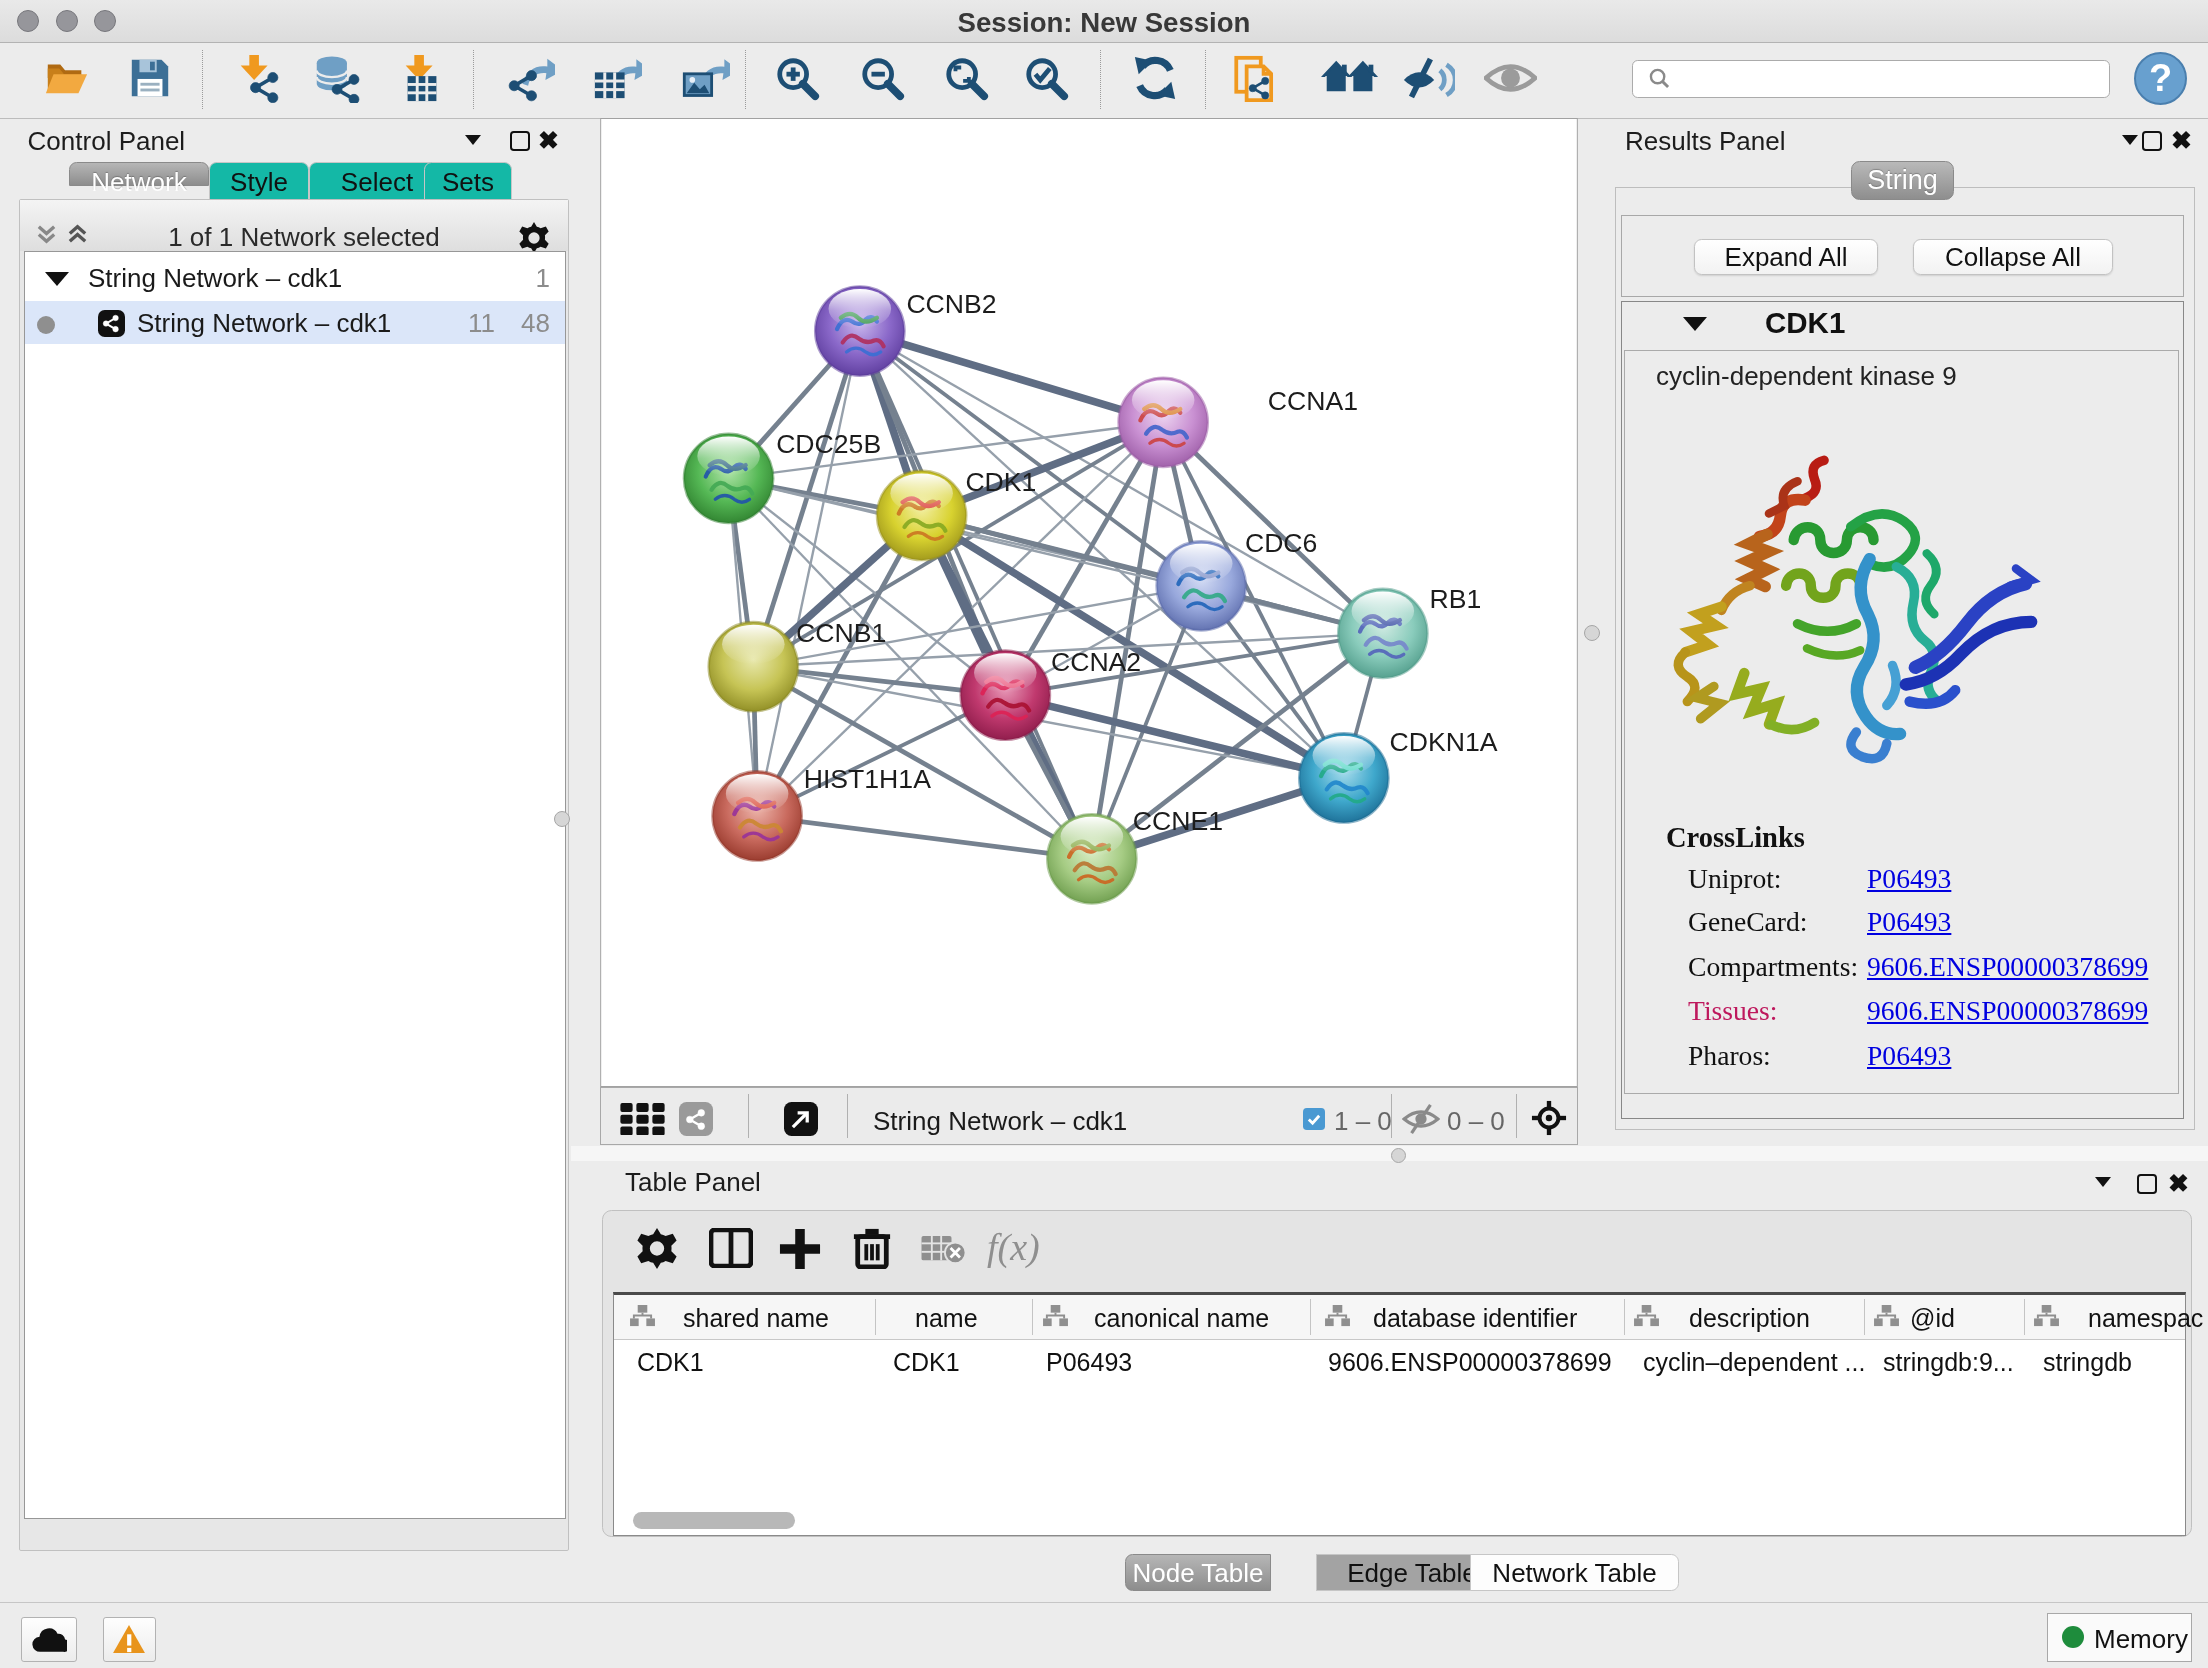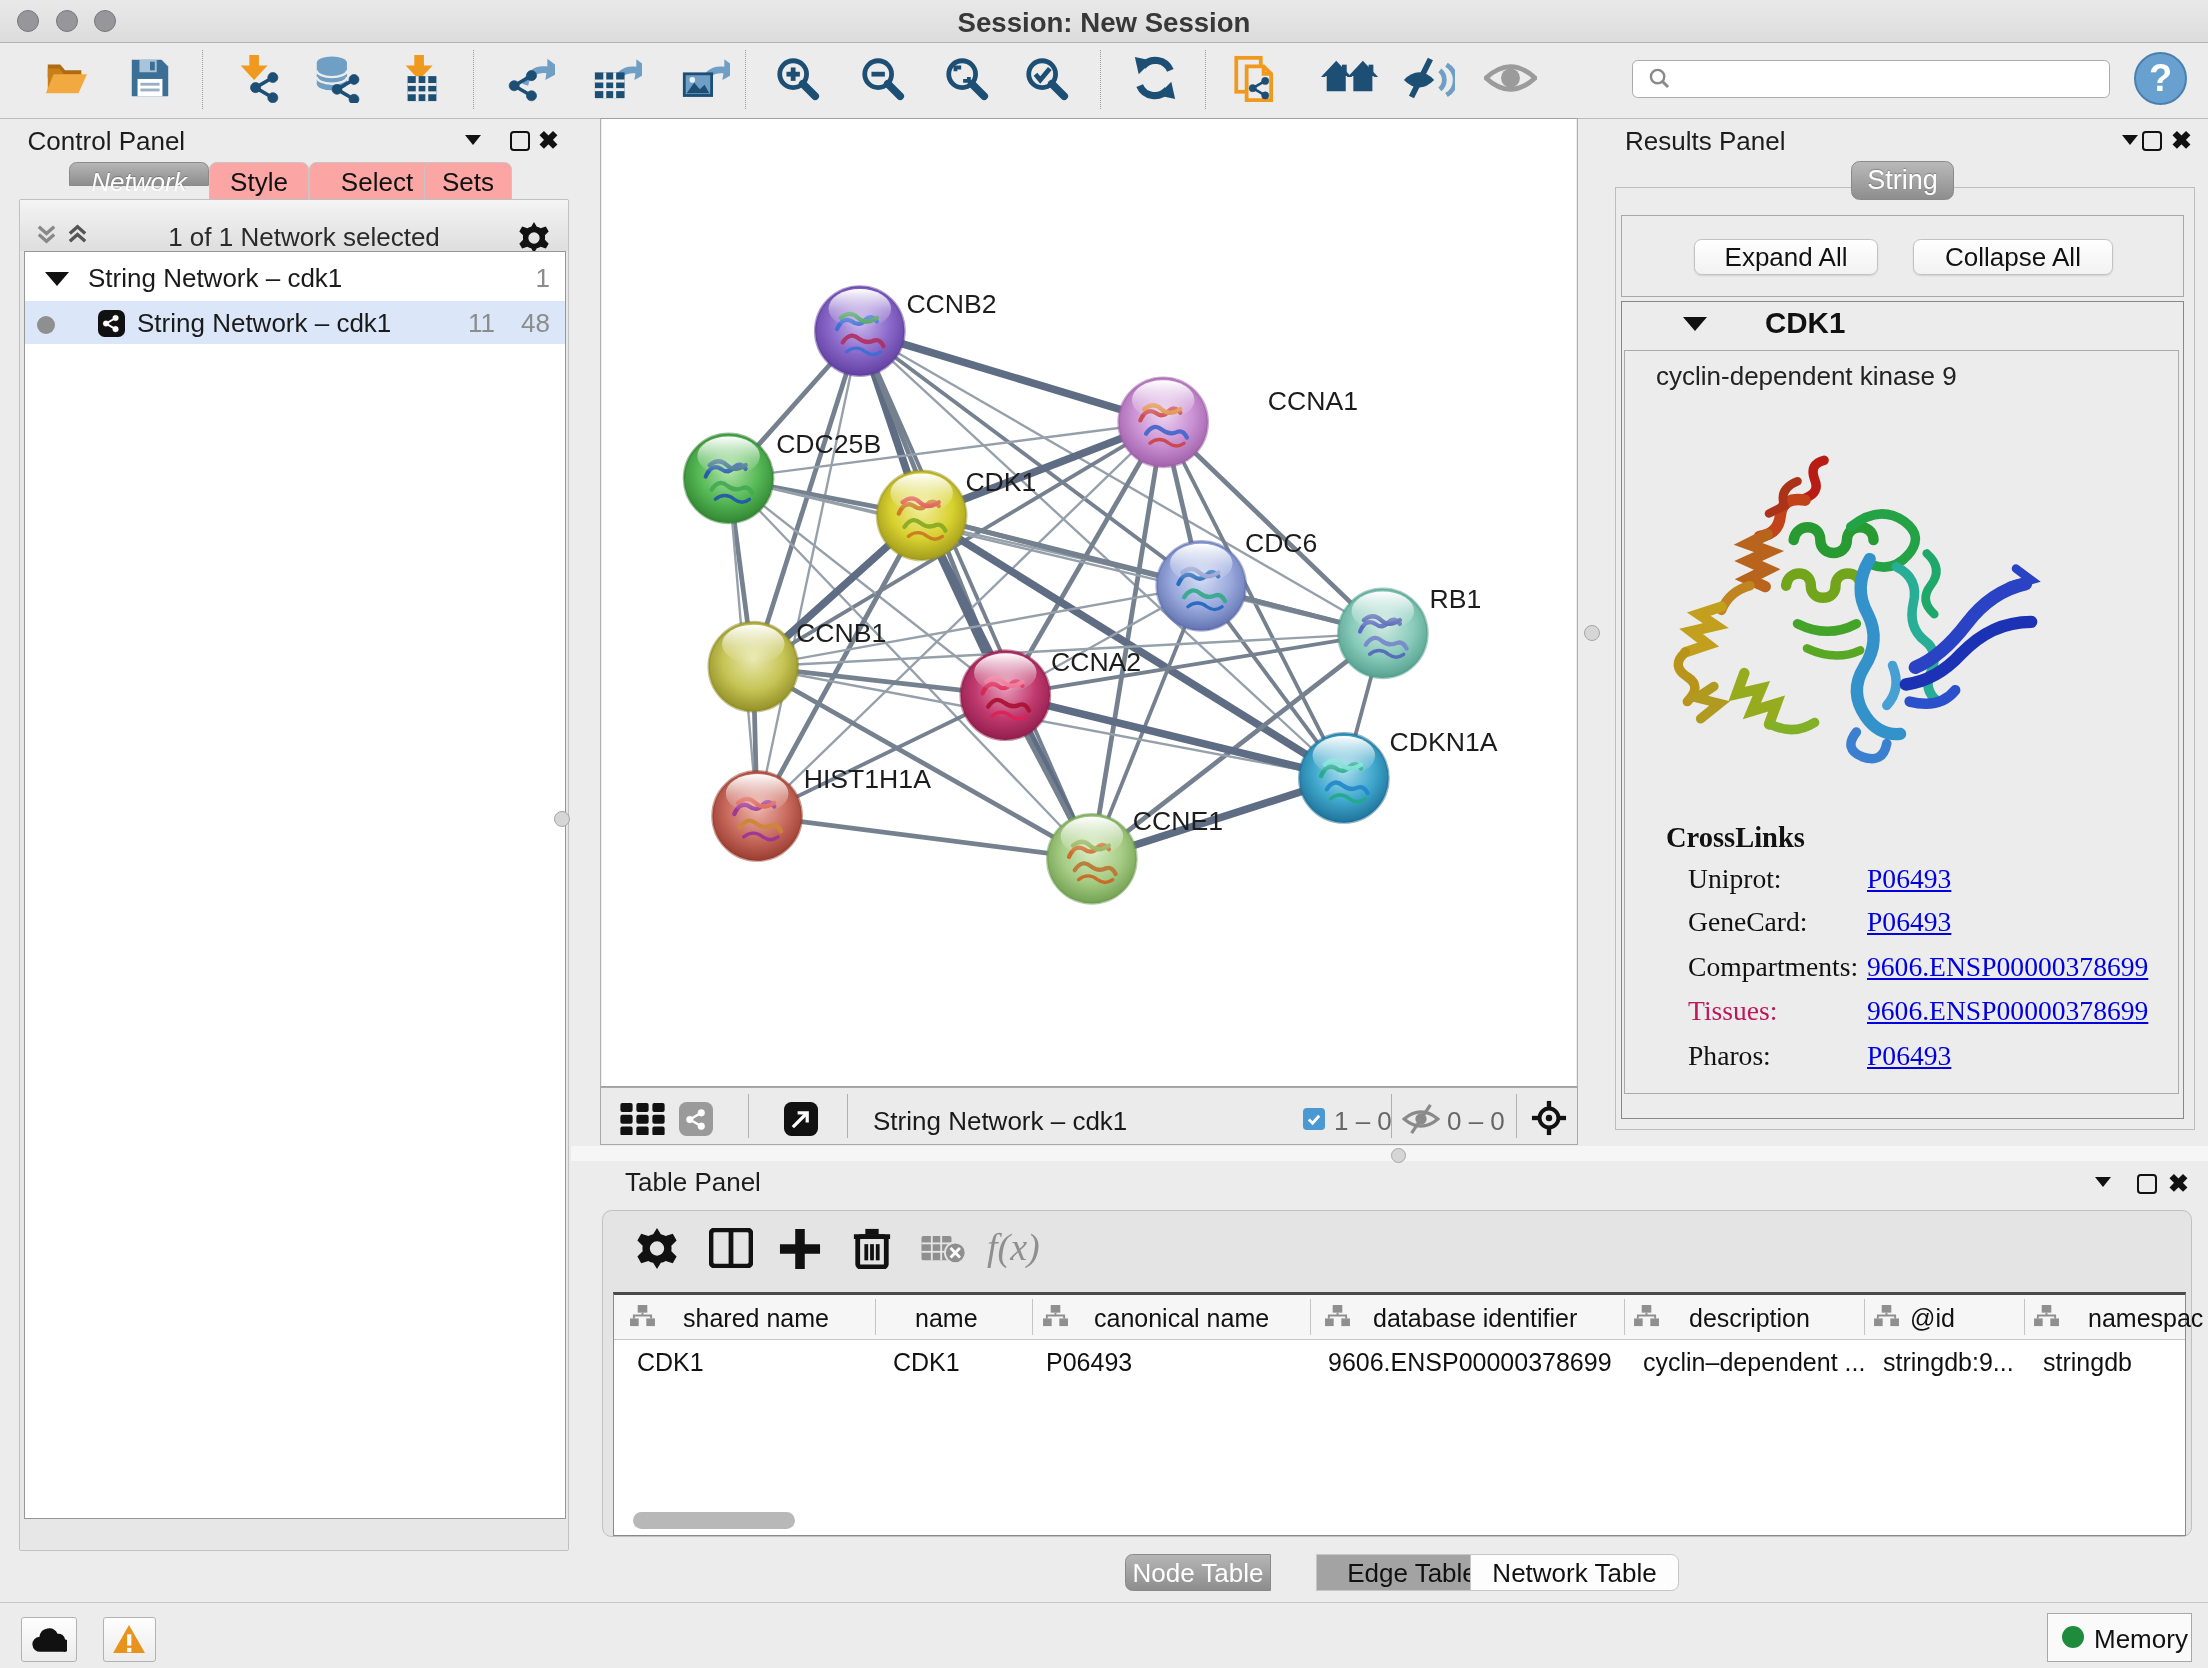--- a/index.html
+++ b/index.html
@@ -9,21 +9,21 @@
 .titlebar{left:0;top:0;width:2208px;height:42px;
   background:linear-gradient(#e9e9e9,#dcdcdc);border-bottom:1px solid #b3b3b3;}
 .tl{width:20px;height:20px;border-radius:50%;background:#96969b;border:1.4px solid #77777c;top:9.5px;}
 .title{width:2208px;top:6.7px;text-align:center;font-size:27.6px;color:#383838;font-weight:bold;}
 .toolbar{left:0;top:43px;width:2208px;height:75px;background:#ececec;border-bottom:1px solid #bcbcbc;}
 .tsep{top:7.6px;width:0px;height:59px;border-left:1.9px dotted #9a9a9a;}
 .panelhead{font-size:26px;color:#1c1c1c;}
 .ph-tri{width:0;height:0;border-left:8.6px solid transparent;border-right:8.6px solid transparent;border-top:10.5px solid #111;}
 .ph-sq{width:16px;height:16px;border:2.9px solid #111;border-radius:3.8px;background:transparent;}
 .ph-x{font-size:25px;font-weight:bold;color:#111;line-height:21px;}
-.tab{font-size:26px;text-align:center;border:1px solid #c6c6c6;background:#fca5a5;color:#111;
+.tab{font-size:26px;text-align:center;border:1px solid #c6c6c6;background:#14b8a6;color:#111;
   border-radius:7.6px 7.6px 0 0;box-sizing:border-box;}
 .tabsel{background:linear-gradient(#b6b6b6,#8d8d8d);color:#fff;border:1px solid #8a8a8a;
   text-shadow:0 -1px 1px rgba(0,0,0,.25);}
 .panelbox{background:#e7e7e7;border:1px solid #c0c0c0;border-radius:1.9px;box-sizing:border-box;}
 .whitebox{background:#ffffff;border:1px solid #979797;box-sizing:border-box;}
 .treetext{font-size:26px;color:#1a1a1a;white-space:pre;}
 .graytext{font-size:26px;color:#8c8c8c;}
 .btn{background:linear-gradient(#ffffff,#f2f2f2);border:1px solid #c2c2c2;border-radius:7.6px;
   font-size:26px;color:#111;text-align:center;box-sizing:border-box;
   box-shadow:0 1px 1.9px rgba(0,0,0,0.12);}
@@ -199,21 +199,21 @@
 <svg class="abs" style="left:1649px;top:68px" width="21" height="21" viewBox="0 0 22 22">
     <circle cx="9" cy="9" r="7" fill="none" stroke="#8a8a8a" stroke-width="2.5"></circle>
     <line x1="14" y1="14" x2="20" y2="20" stroke="#8a8a8a" stroke-width="3"></line>
   </svg>
 <div class="abs" style="left:2134px;top:52px;width:53px;height:53px;border-radius:50%;background:#68a0cf;border:2.9px solid #4a7fae;box-sizing:border-box;"></div>
 <div class="abs" style="left:2134px;top:57px;width:53px;text-align:center;font-size:38px;font-weight:bold;color:#fff;">?</div>
 <div class="abs panelhead" style="left:27.6px;top:126px;">Control Panel</div>
 <div class="abs ph-tri" style="left:465px;top:135px;"></div>
 <div class="abs ph-sq" style="left:510px;top:131px;"></div>
 <div class="abs ph-x" style="left:538px;top:130px;">✖</div>
-<div class="abs tab tabsel" style="left:69px;top:162px;width:140px;height:24px;line-height:38px;font-style:italic;">Network</div>
+<div class="abs tab tabsel" style="left:69px;top:162px;width:140px;height:24px;line-height:38px;">Network</div>
 <div class="abs tab" style="left:209px;top:162px;width:100px;height:38px;line-height:38px;">Style</div>
 <div class="abs tab" style="left:309px;top:162px;width:136px;height:38px;line-height:38px;">Select</div>
 <div class="abs tab" style="left:424px;top:162px;width:88px;height:38px;line-height:38px;">Sets</div>
 <div class="abs panelbox" style="left:19px;top:199px;width:550px;height:1352px;"></div>
 <div class="abs" style="left:20px;top:200px;width:548px;height:51px;background:linear-gradient(#f4f4f4,#dedede);"></div>
 <svg class="abs" style="left:35px;top:223px" width="23" height="23" viewBox="0 0 24 24">
     <g stroke="#888" stroke-width="3.5" fill="none">
       <path d="M4 4 L12 11 L20 4"></path>
       <path d="M4 12 L12 19 L20 12"></path>
     </g>

